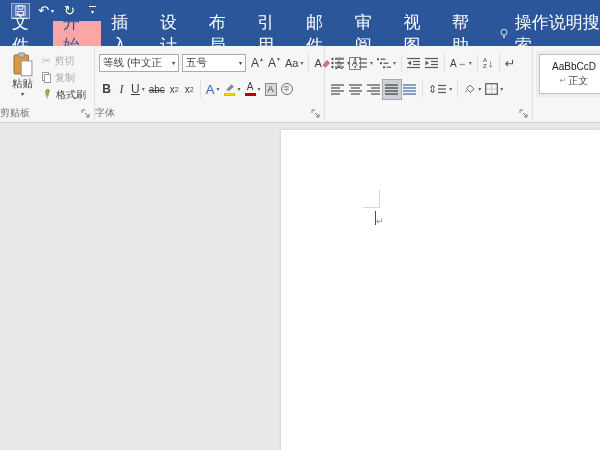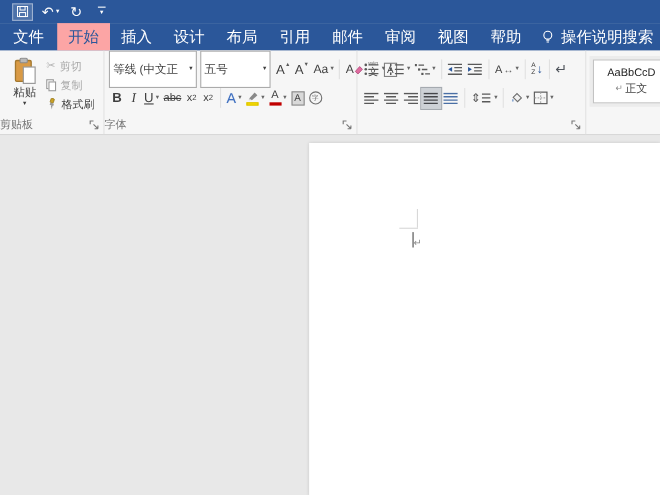--- a/index.html
+++ b/index.html
@@ -12,21 +12,21 @@
   
   .titlebar { height:21px; background:#2b579a; display:flex; align-items:center; padding-left:11px; }
   .qat { display:flex; align-items:center; gap:8px; color:#fff; }
   .qat-btn { display:flex; align-items:center; justify-content:center; height:16px; min-width:15px; color:#fff; font-size:13px; line-height:1; cursor:default; }
   .qat-save { width:19px; background:rgba(255,255,255,.16); border:1px solid rgba(255,255,255,.45); }
   .caret { font-size:6px; line-height:1; color:inherit; }
   .qat-undo { gap:2px; }
   .qat-more { flex-direction:column; }
   .qat-more .bar { width:7px; height:1px; background:#fff; margin-bottom:2px; }
   
-  .tabrow { height:25px; background:#2b579a; display:flex; align-items:stretch; color:#fff; font-size:14px; }
+  .tabrow { height:25px; background:#2b579a; display:flex; align-items:stretch; color:#fff; font-size:17px; }
   .tab { display:flex; align-items:center; padding:0 10px; cursor:default; }
   .tab.file { padding:0 12px; }
   .tab.active { background:#fca5a5; color:#2b579a; }
   .tellme { display:flex; align-items:center; gap:6px; margin-left:8px; }
   
   .ribbon { height:77px; background:#f6f6f6; border-bottom:1px solid #d0d0d0; display:flex; position:relative; }
   .group { position:relative; height:100%; border-right:1px solid #e1e1e1; }
   .group-label { position:absolute; bottom:2px; left:0; right:14px; text-align:left; font-size:10px; color:#747474; }
   .launcher { position:absolute; right:3px; bottom:3px; width:10px; height:10px; }
   .row1 { position:absolute; top:7px; left:4px; display:flex; align-items:center; height:20px; }
@@ -39,21 +39,21 @@
   .g-clipboard { width:95px; }
   .paste { position:absolute; left:6px; top:6px; width:33px; display:flex; flex-direction:column; align-items:center; font-size:10.5px; color:#3f3f3f; cursor:default; }
   .clip-col { position:absolute; left:42px; top:8px; display:flex; flex-direction:column; gap:4px; font-size:10px; }
   .small-btn { display:flex; align-items:center; gap:4px; height:13px; color:#3f3f3f; cursor:default; }
   .small-btn.disabled { color:#a8a8a8; }
   .copy-ic { position:relative; width:9px; height:11px; }
   .copy-ic i, .copy-ic b { position:absolute; border:1px solid #9a9a9a; background:#fff; width:7px; height:9px; }
   .copy-ic i { left:0; top:0; } .copy-ic b { left:2px; top:2px; }
   
   .g-font { width:230px; }
-  .combo { height:18px; background:#fff; border:1px solid #ababab; display:flex; align-items:center; justify-content:space-between; padding:16px 3px; font-size:10.5px; color:#3f3f3f; margin-right:3px; cursor:default; }
+  .combo { height:18px; background:#fff; border:1px solid #ababab; display:flex; align-items:center; justify-content:space-between; padding:0 3px; font-size:10.5px; color:#3f3f3f; margin-right:3px; cursor:default; }
   .combo.fname { width:80px; }
   .combo.fsize { width:64px; }
   .az { position:relative; font-size:12px; }
   .az .tri { font-size:5px; position:relative; top:-4px; color:#595959; }
   .phonetic { display:flex; flex-direction:column; align-items:center; line-height:1; }
   .phonetic .hint { font-size:5px; color:#777; }
   .phonetic .main { font-size:9px; color:#3f3f3f; }
   .boxedA { border:1px solid #808080; font-size:9px; padding:0 2px; line-height:11px; color:#3f3f3f; }
   .b-bold { font-weight:bold; font-size:12px; }
   .b-italic { font-style:italic; font-family:"Liberation Serif","DejaVu Serif",serif; font-size:12px; }

